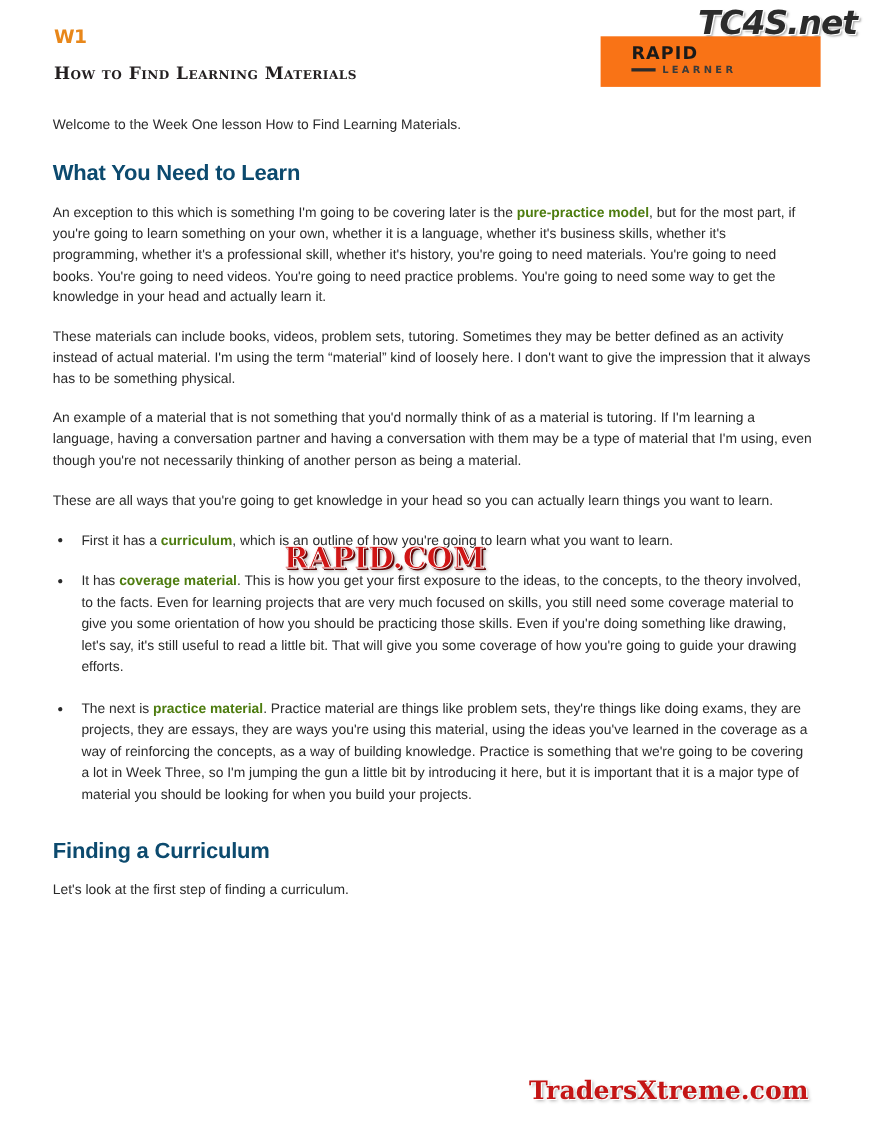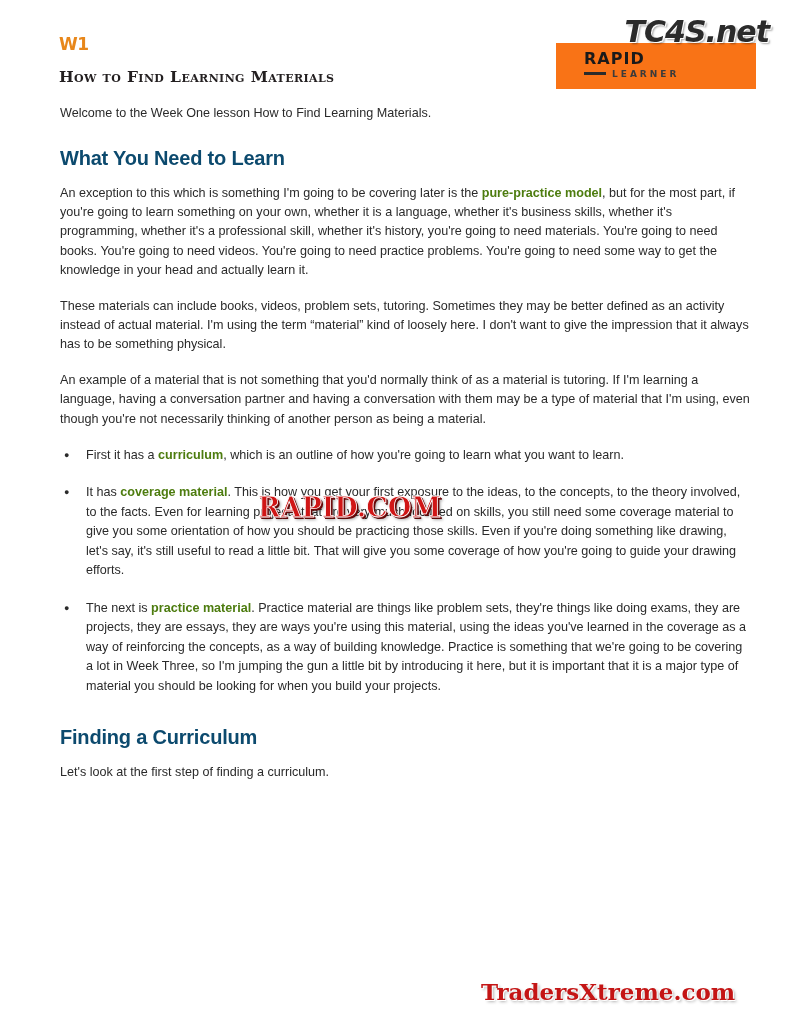--- a/index.html
+++ b/index.html
@@ -13,21 +13,21 @@
     font-family: "Liberation Sans", sans-serif;
     color: #231f20;
     position: relative;
     overflow: hidden;
   }
   .page {
     position: relative;
     width: 791px;
     height: 1024px;
     box-sizing: border-box;
-    padding: 12px;
+    padding: 2px;
   }
   
   .header {
     position: relative;
     height: 92px;
   }
   .wk-label {
     position: absolute;
     left: 47px;
     top: 22px;
@@ -95,21 +95,21 @@
     font-size: 30px;
     color: #2b2b2b;
     text-shadow: 1px 1px 0 #ffffff, 2px 2px 2px rgba(0,0,0,0.35);
     letter-spacing: -1px;
     pointer-events: none;
     text-align: center;
   }
   
   .content {
     position: absolute;
-    left: 60px;
+    left: 48px;
     top: 104px;
     width: 690px;
   }
   p {
     margin: 0 0 17px 0;
     font-size: 12.6px;
     line-height: 1.52;
     color: #2a2a2a;
   }
   p.lead {
@@ -214,20 +214,21 @@
 
     <h2>What You Need to Learn</h2>
 
 
     <p><span>An exception to this which is something I'm going to be covering later is the </span><b>pure-practice model</b><span>, but for the most part, if you're going to learn something on your own, whether it is a language, whether it's business skills, whether it's programming, whether it's a professional skill, whether it's history, you're going to need materials. You're going to need books. You're going to need videos. You're going to need practice problems. You're going to need some way to get the knowledge in your head and actually learn it.</span></p>
 
     <p>These materials can include books, videos, problem sets, tutoring. Sometimes they may be better defined as an activity instead of actual material. I'm using the term “material” kind of loosely here. I don't want to give the impression that it always has to be something physical.</p>
 
     <p>An example of a material that is not something that you'd normally think of as a material is tutoring. If I'm learning a language, having a conversation partner and having a conversation with them may be a type of material that I'm using, even though you're not necessarily thinking of another person as being a material.</p>
 
+    <p>These are all ways that you're going to get knowledge in your head so you can actually learn things you want to learn.</p>
 
 
     <ul>
       <li><span>First it has a </span><b>curriculum</b><span>, which is an outline of how you're going to learn what you want to learn.</span></li>
       <li><span>It has </span><b>coverage material</b><span>. This is how you get your first exposure to the ideas, to the concepts, to the theory involved, to the facts. Even for learning projects that are very much focused on skills, you still need some coverage material to give you some orientation of how you should be practicing those skills. Even if you're doing something like drawing, let's say, it's still useful to read a little bit. That will give you some coverage of how you're going to guide your drawing efforts.</span></li>
       <li><span>The next is </span><b>practice material</b><span>. Practice material are things like problem sets, they're things like doing exams, they are projects, they are essays, they are ways you're using this material, using the ideas you've learned in the coverage as a way of reinforcing the concepts, as a way of building knowledge. Practice is something that we're going to be covering a lot in Week Three, so I'm jumping the gun a little bit by introducing it here, but it is important that it is a major type of material you should be looking for when you build your projects.</span></li>
     </ul>
 
     <h2 class="second">Finding a Curriculum</h2>
 

